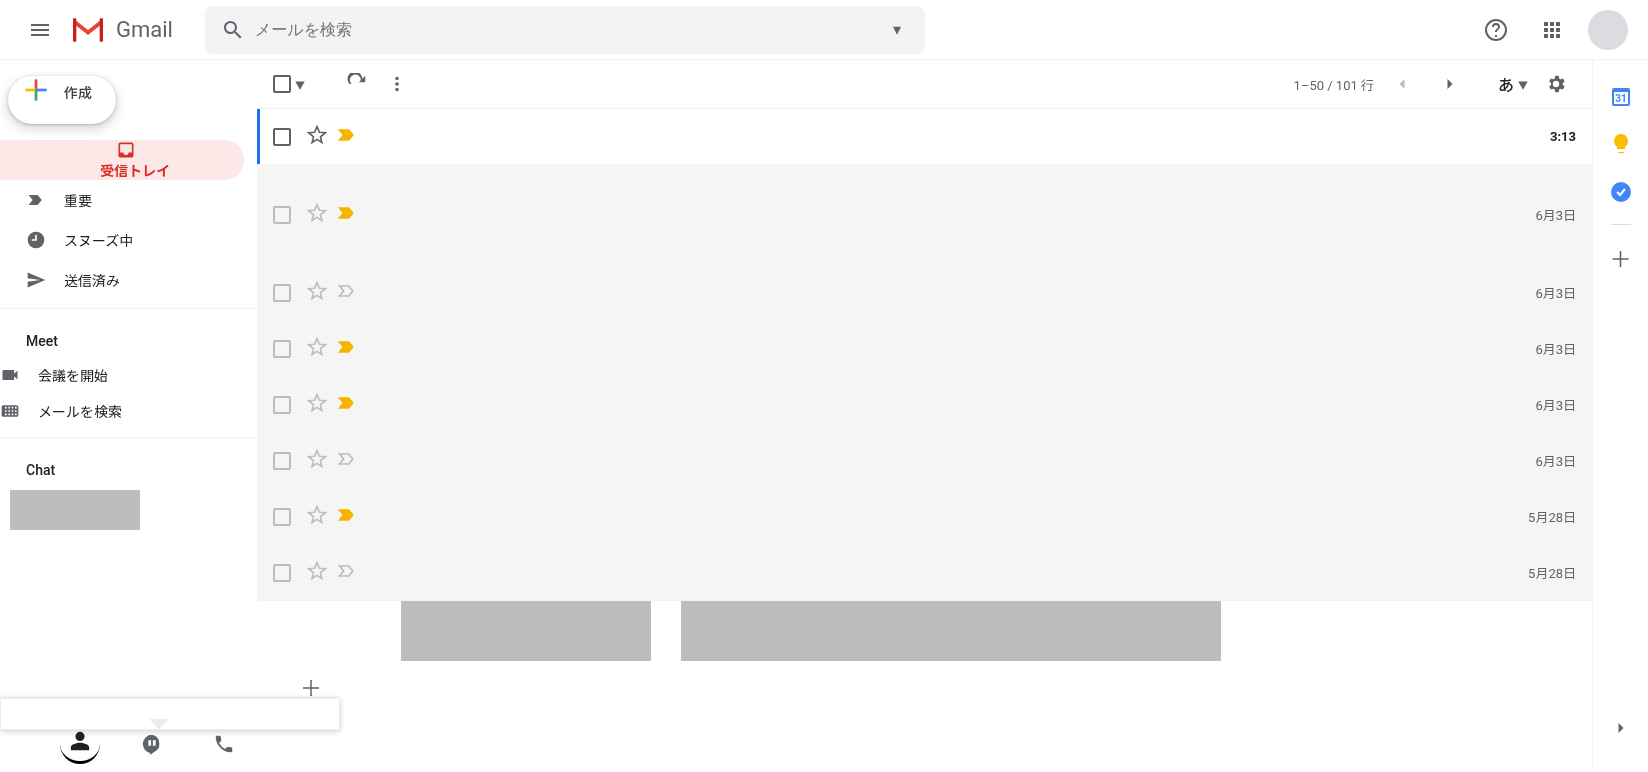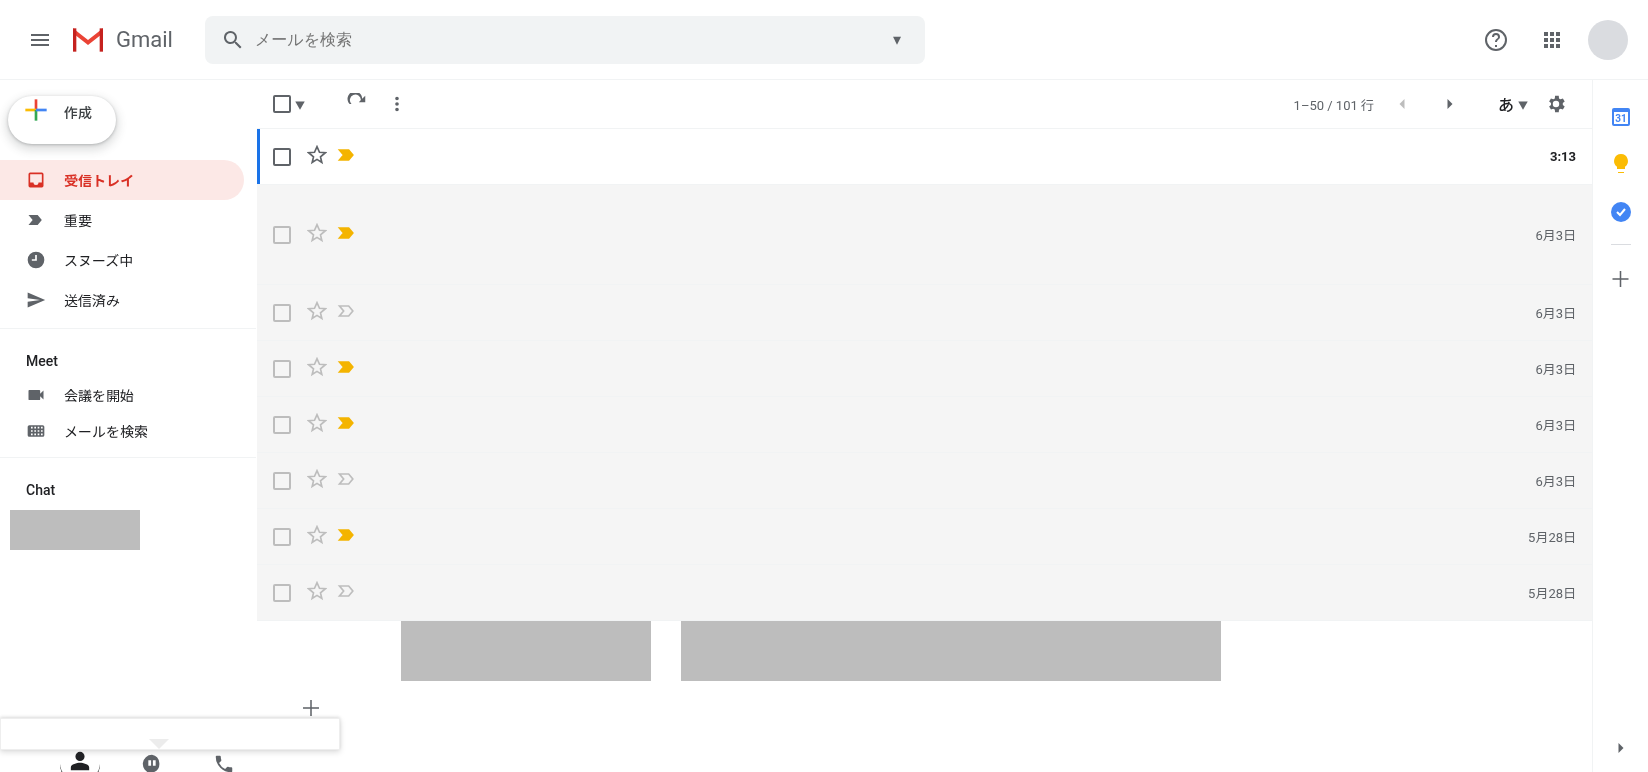--- a/index.html
+++ b/index.html
@@ -1,40 +1,40 @@
 <!DOCTYPE html>
 <html><head>
 <meta charset="utf-8">
 <style>
   html,body{margin:0;padding:0;font-family:"Roboto","Noto Sans JP","Helvetica Neue",Arial,sans-serif;color:#202124;background:#fff;}
   *{box-sizing:border-box;}
-  .header{display:flex;align-items:center;height:80px;padding:0 16px;border-bottom:1px solid #f1f3f4;}
+  .header{display:flex;align-items:center;height:60px;padding:0 16px;border-bottom:1px solid #f1f3f4;}
   .menu-btn{width:48px;height:48px;display:flex;align-items:center;justify-content:center;border-radius:50%;cursor:pointer;}
   .logo{display:flex;align-items:center;margin-left:4px;margin-right:32px;}
   .logo svg{height:40px;}
   .logo-text{font-size:22px;color:#5f6368;margin-left:8px;}
   .search{flex:0 0 auto;width:720px;margin-left:0;height:48px;background:#f1f3f4;border-radius:8px;display:flex;align-items:center;padding:0 8px;}
   .search-icon{width:40px;display:flex;justify-content:center;color:#5f6368;}
   .search input{flex:1;border:none;background:transparent;font-size:16px;outline:none;color:#5f6368;}
   .search-arrow{width:40px;display:flex;justify-content:center;color:#5f6368;cursor:pointer;}
   .header-right{margin-left:auto;display:flex;align-items:center;gap:8px;}
   .icon-btn{width:48px;height:48px;display:flex;align-items:center;justify-content:center;border-radius:50%;cursor:pointer;color:#5f6368;}
   .avatar{width:40px;height:40px;border-radius:50%;background:#dadce0;margin:0 4px;cursor:pointer;}
   .body{display:flex;height:708px;position:relative;}
   .sidebar{width:256px;flex:0 0 256px;padding-top:8px;display:flex;flex-direction:column;}
   .compose{margin:8px 8px 16px 8px;display:inline-flex;align-items:center;height:48px;background:#fff;border-radius:24px;box-shadow:0 1px 3px rgba(60,64,67,.3),0 4px 8px 3px rgba(60,64,67,.15);padding:0 24px 16px 12px;cursor:pointer;width:fit-content;}
   .compose .plus{margin-right:12px;}
   .compose-text{font-size:14px;font-weight:500;color:#3c4043;}
   .nav-item{display:flex;align-items:center;height:40px;border-radius:0 20px 20px 0;margin-right:12px;padding-left:26px;cursor:pointer;font-size:14px;color:#202124;}
-  .nav-item.active{background:#fce8e6;color:#d93025;font-weight:700;}
+  .nav-item.active{background:#fce8e6;color:#d93025;font-weight:700;flex-direction:column;}
   .nav-item .ni-icon{width:20px;height:20px;margin-right:18px;display:flex;align-items:center;justify-content:center;}
   .nav-item.active .ni-icon svg{fill:#d93025;}
   .section-title{font-size:14px;font-weight:500;color:#202124;padding:16px 0 8px 26px;}
   .divider{height:1px;background:#f1f3f4;margin:8px 0;}
-  .meet-item,.chat-header{display:flex;align-items:center;padding-left:26px;height:36px;font-size:14px;color:#202124;cursor:pointer;}
+  .meet-item,.chat-header{display:flex;align-items:center;height:36px;font-size:14px;color:#202124;cursor:pointer;}
   .meet-item .mi-icon{width:20px;height:20px;margin-right:18px;display:flex;align-items:center;justify-content:center;}
   .chat-user{width:130px;height:40px;background:#bdbdbd;margin-left:10px;margin-top:4px;}
   .chat-add{position:absolute;left:300px;top:610px;font-size:22px;color:#5f6368;cursor:pointer;}
   .hangout-box{position:absolute;left:0;bottom:38px;width:340px;height:32px;background:#fff;box-shadow:0 -1px 3px rgba(0,0,0,.1),0 2px 6px rgba(0,0,0,.15);border:1px solid #eee;}
   .hangout-box::after{content:"";position:absolute;right:170px;bottom:-10px;border:10px solid transparent;border-top-color:#ececec;}
   .footer-icons{position:absolute;bottom:0;left:60px;display:flex;gap:32px;align-items:center;height:48px;}
   .footer-icons .icon-btn{width:40px;height:40px;}
   .footer-icons .active-ind{border-bottom:3px solid #000;padding-bottom:4px;}
   
   .main{flex:1;display:flex;flex-direction:column;border-left:1px solid transparent;}

